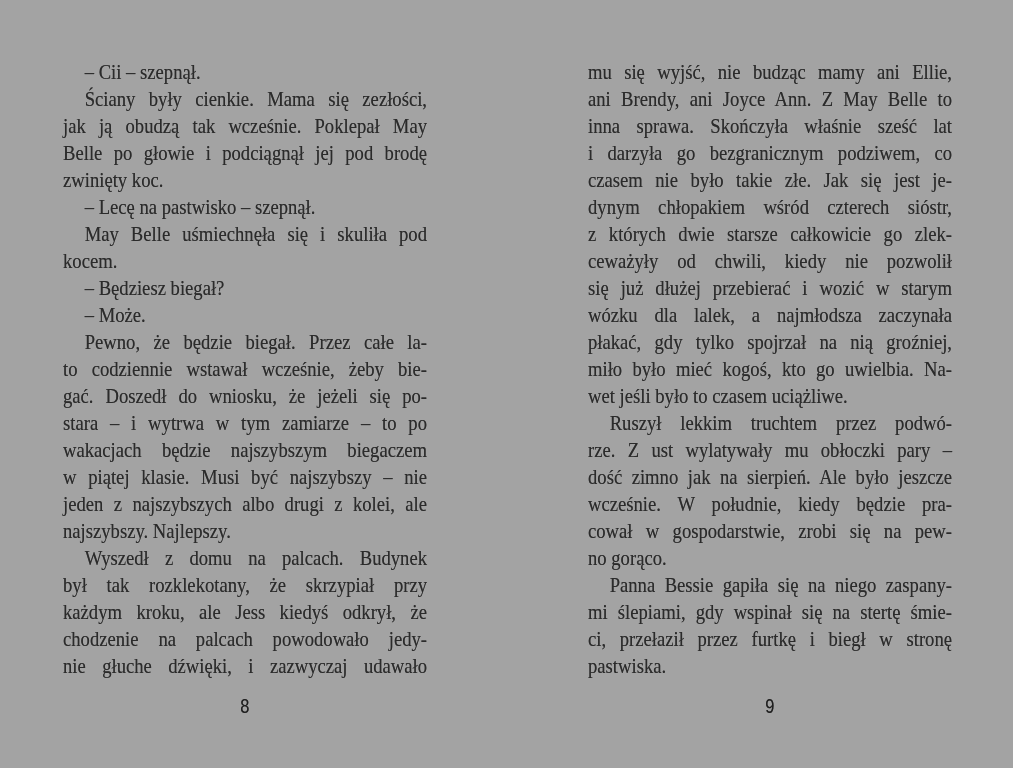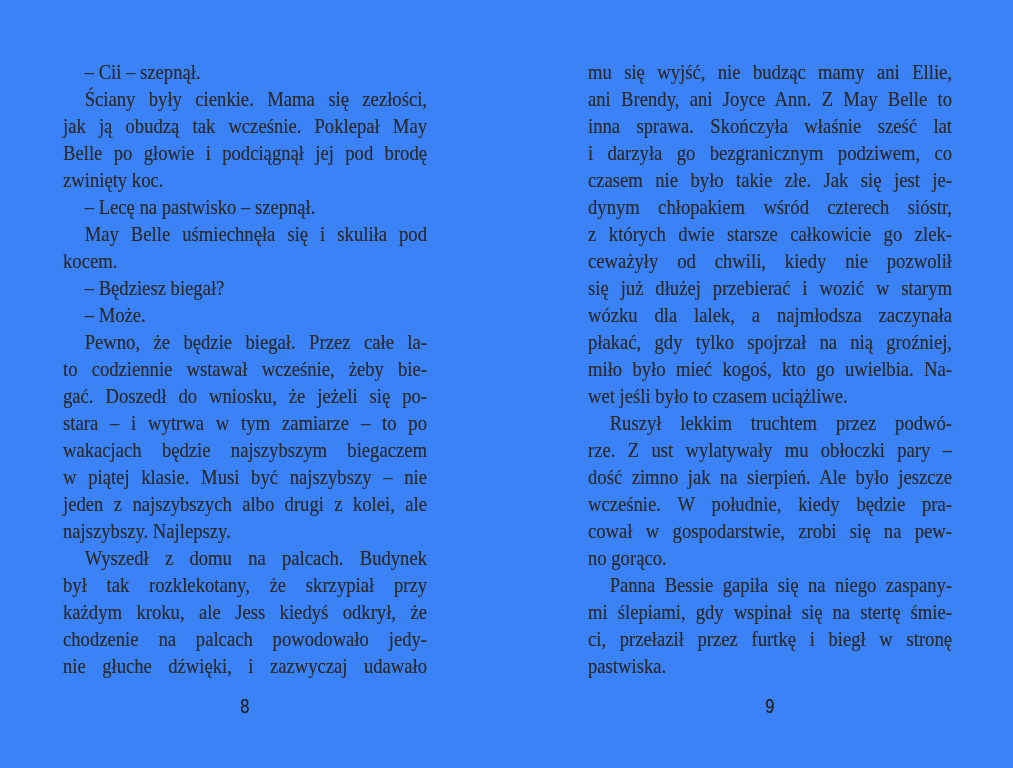--- a/index.html
+++ b/index.html
@@ -10,21 +10,21 @@
   body {
     width: 1013px;
     height: 768px;
     position: relative;
     overflow: hidden;
     font-family: "Liberation Serif", "DejaVu Serif", serif;
   }
   .spread {
     position: absolute;
     inset: 0;
-    background: #3b82f6;
+    background: #a3a3a3;
   }
   .text-block {
     position: absolute;
     top: 59px;
     width: 420px;
     transform: scaleX(0.8667);
     transform-origin: 0 0;
     font-size: 21.5px;
     color: #2b2b2b;
     text-shadow: 0 0 0.5px rgba(43,43,43,0.55);

